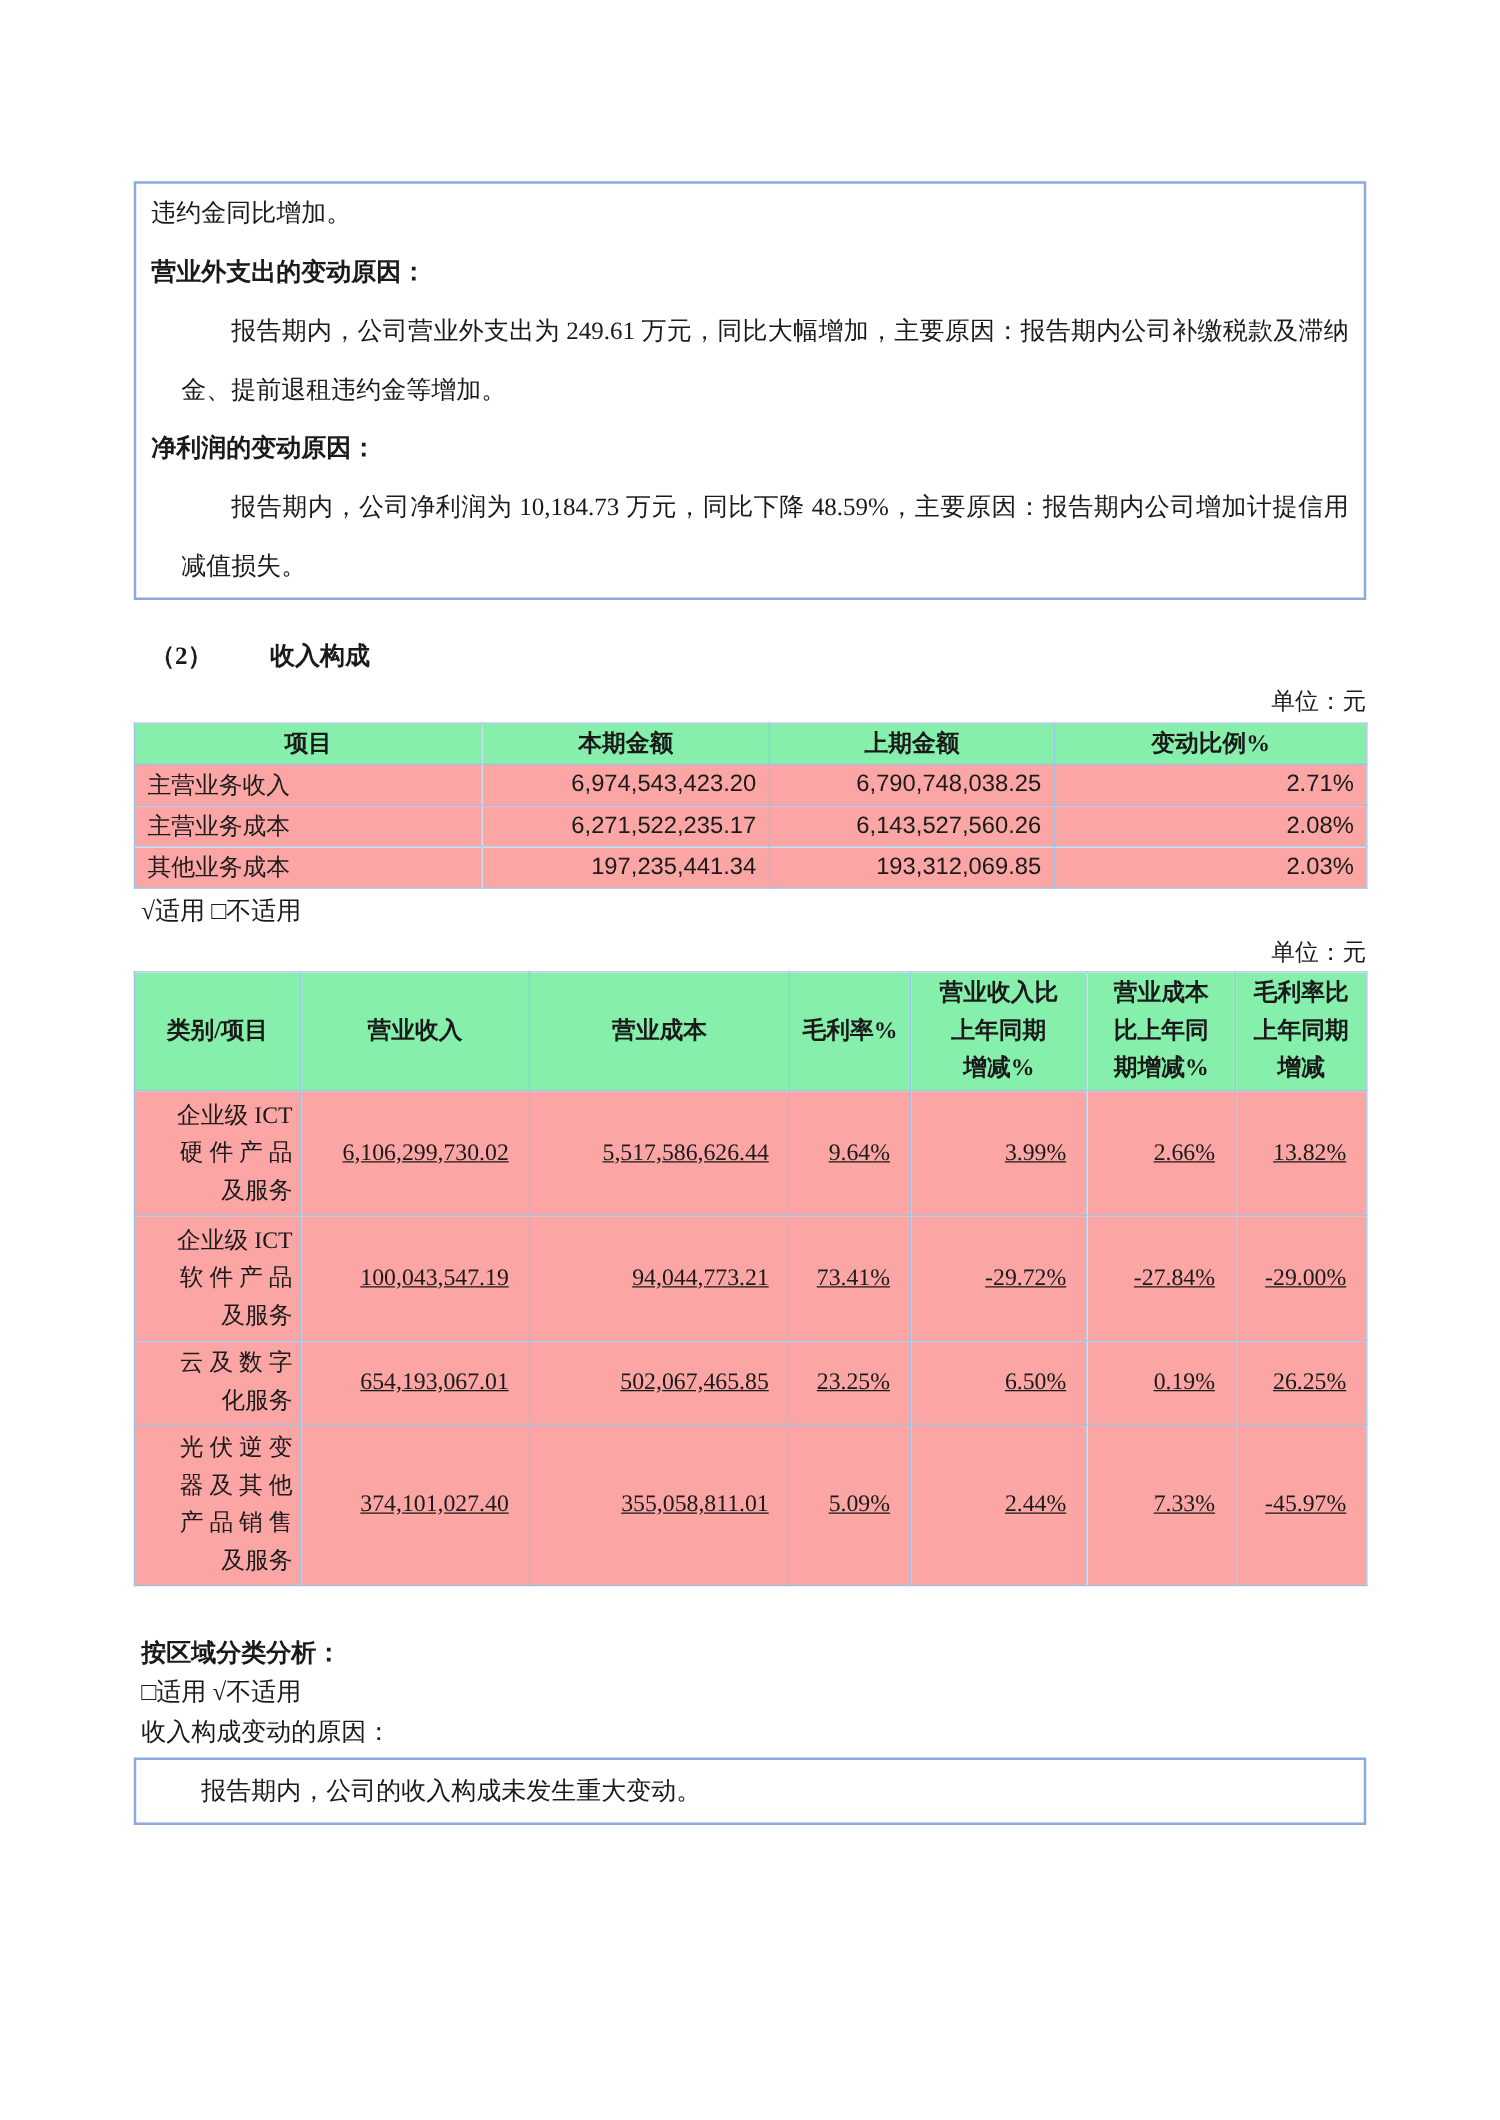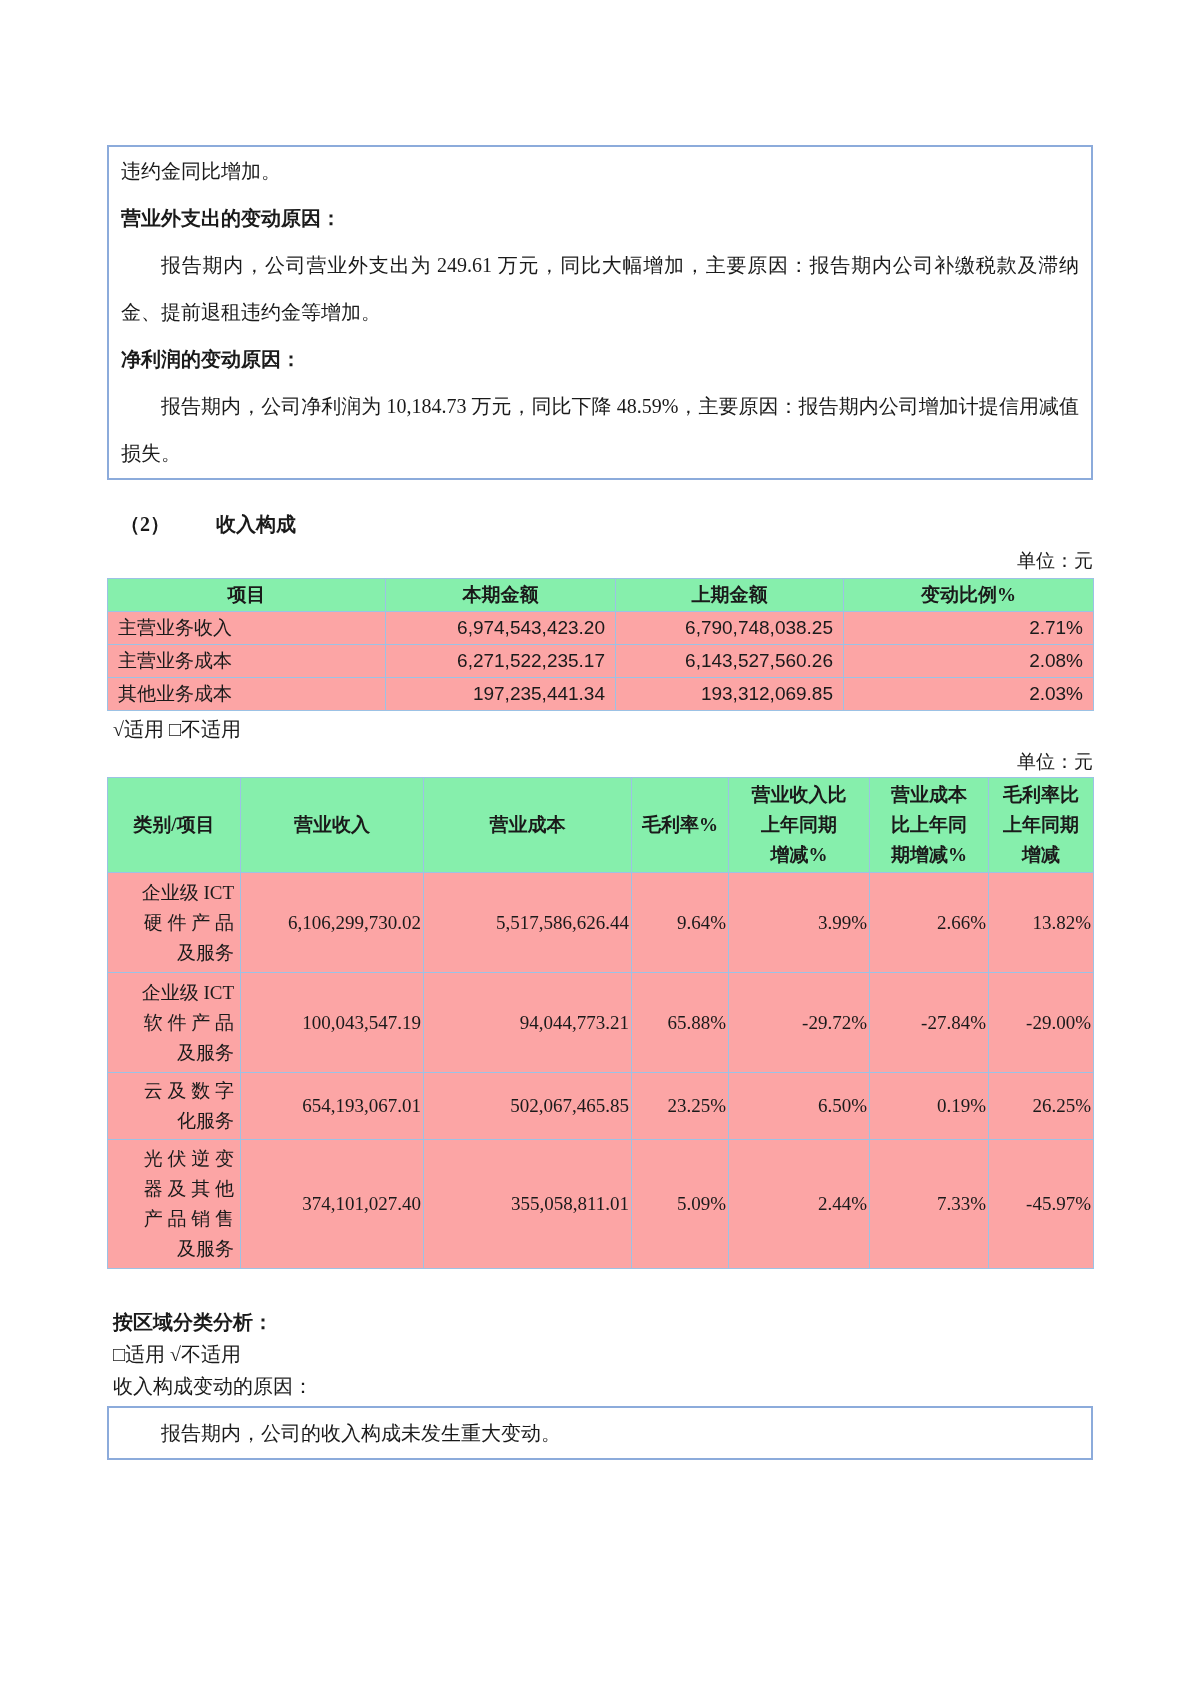--- a/index.html
+++ b/index.html
@@ -23,21 +23,21 @@
     border: 2px solid #8cabdb;
     padding: 1px 12px;
   }
   .remark-box p {
     margin: 0;
     font-size: 20px;
     line-height: 47px;
     text-align: justify;
   }
   .remark-box p.bold { font-weight: bold; }
-  .remark-box p.indent { text-indent: 2em; }
+  .remark-box p.indent { text-indent: 2em; margin-left: 24px; }
 
   
   .section-heading {
     margin-top: 31px;
     padding-left: 13px;
     font-size: 20px;
     font-weight: bold;
   }
   .section-heading .num { margin-right: 46px; }
 
@@ -88,22 +88,23 @@
     line-height: 30px;
   }
   .product-table td.label {
     text-align: right;
     padding-left: 9px;
     padding-right: 6px;
     white-space: pre-line;
   }
   .product-table td.num {
     text-align: right;
-    padding-right: 2px;
+    padding-right: 16px;
     font-family: "Liberation Serif", "DejaVu Serif", serif;
+    text-decoration: underline;
   }
   .product-table tr.r1 td { height: 97px; }
   .product-table tr.r2 td { height: 97px; }
   .product-table tr.r3 td { height: 64px; }
   .product-table tr.r4 td { height: 126px; }
 
   
   .sub-heading {
     margin-top: 38px;
     font-size: 20px;
@@ -227,21 +228,21 @@
       <td class="num">3.99%</td>
       <td class="num">2.66%</td>
       <td class="num">13.82%</td>
     </tr>
     <tr class="r2">
       <td class="label">企业级 ICT
 软 件 产 品
 及服务</td>
       <td class="num">100,043,547.19</td>
       <td class="num">94,044,773.21</td>
-      <td class="num">65.88%</td>
+      <td class="num">73.41%</td>
       <td class="num">-29.72%</td>
       <td class="num">-27.84%</td>
       <td class="num">-29.00%</td>
     </tr>
     <tr class="r3">
       <td class="label">云 及 数 字
 化服务</td>
       <td class="num">654,193,067.01</td>
       <td class="num">502,067,465.85</td>
       <td class="num">23.25%</td>

